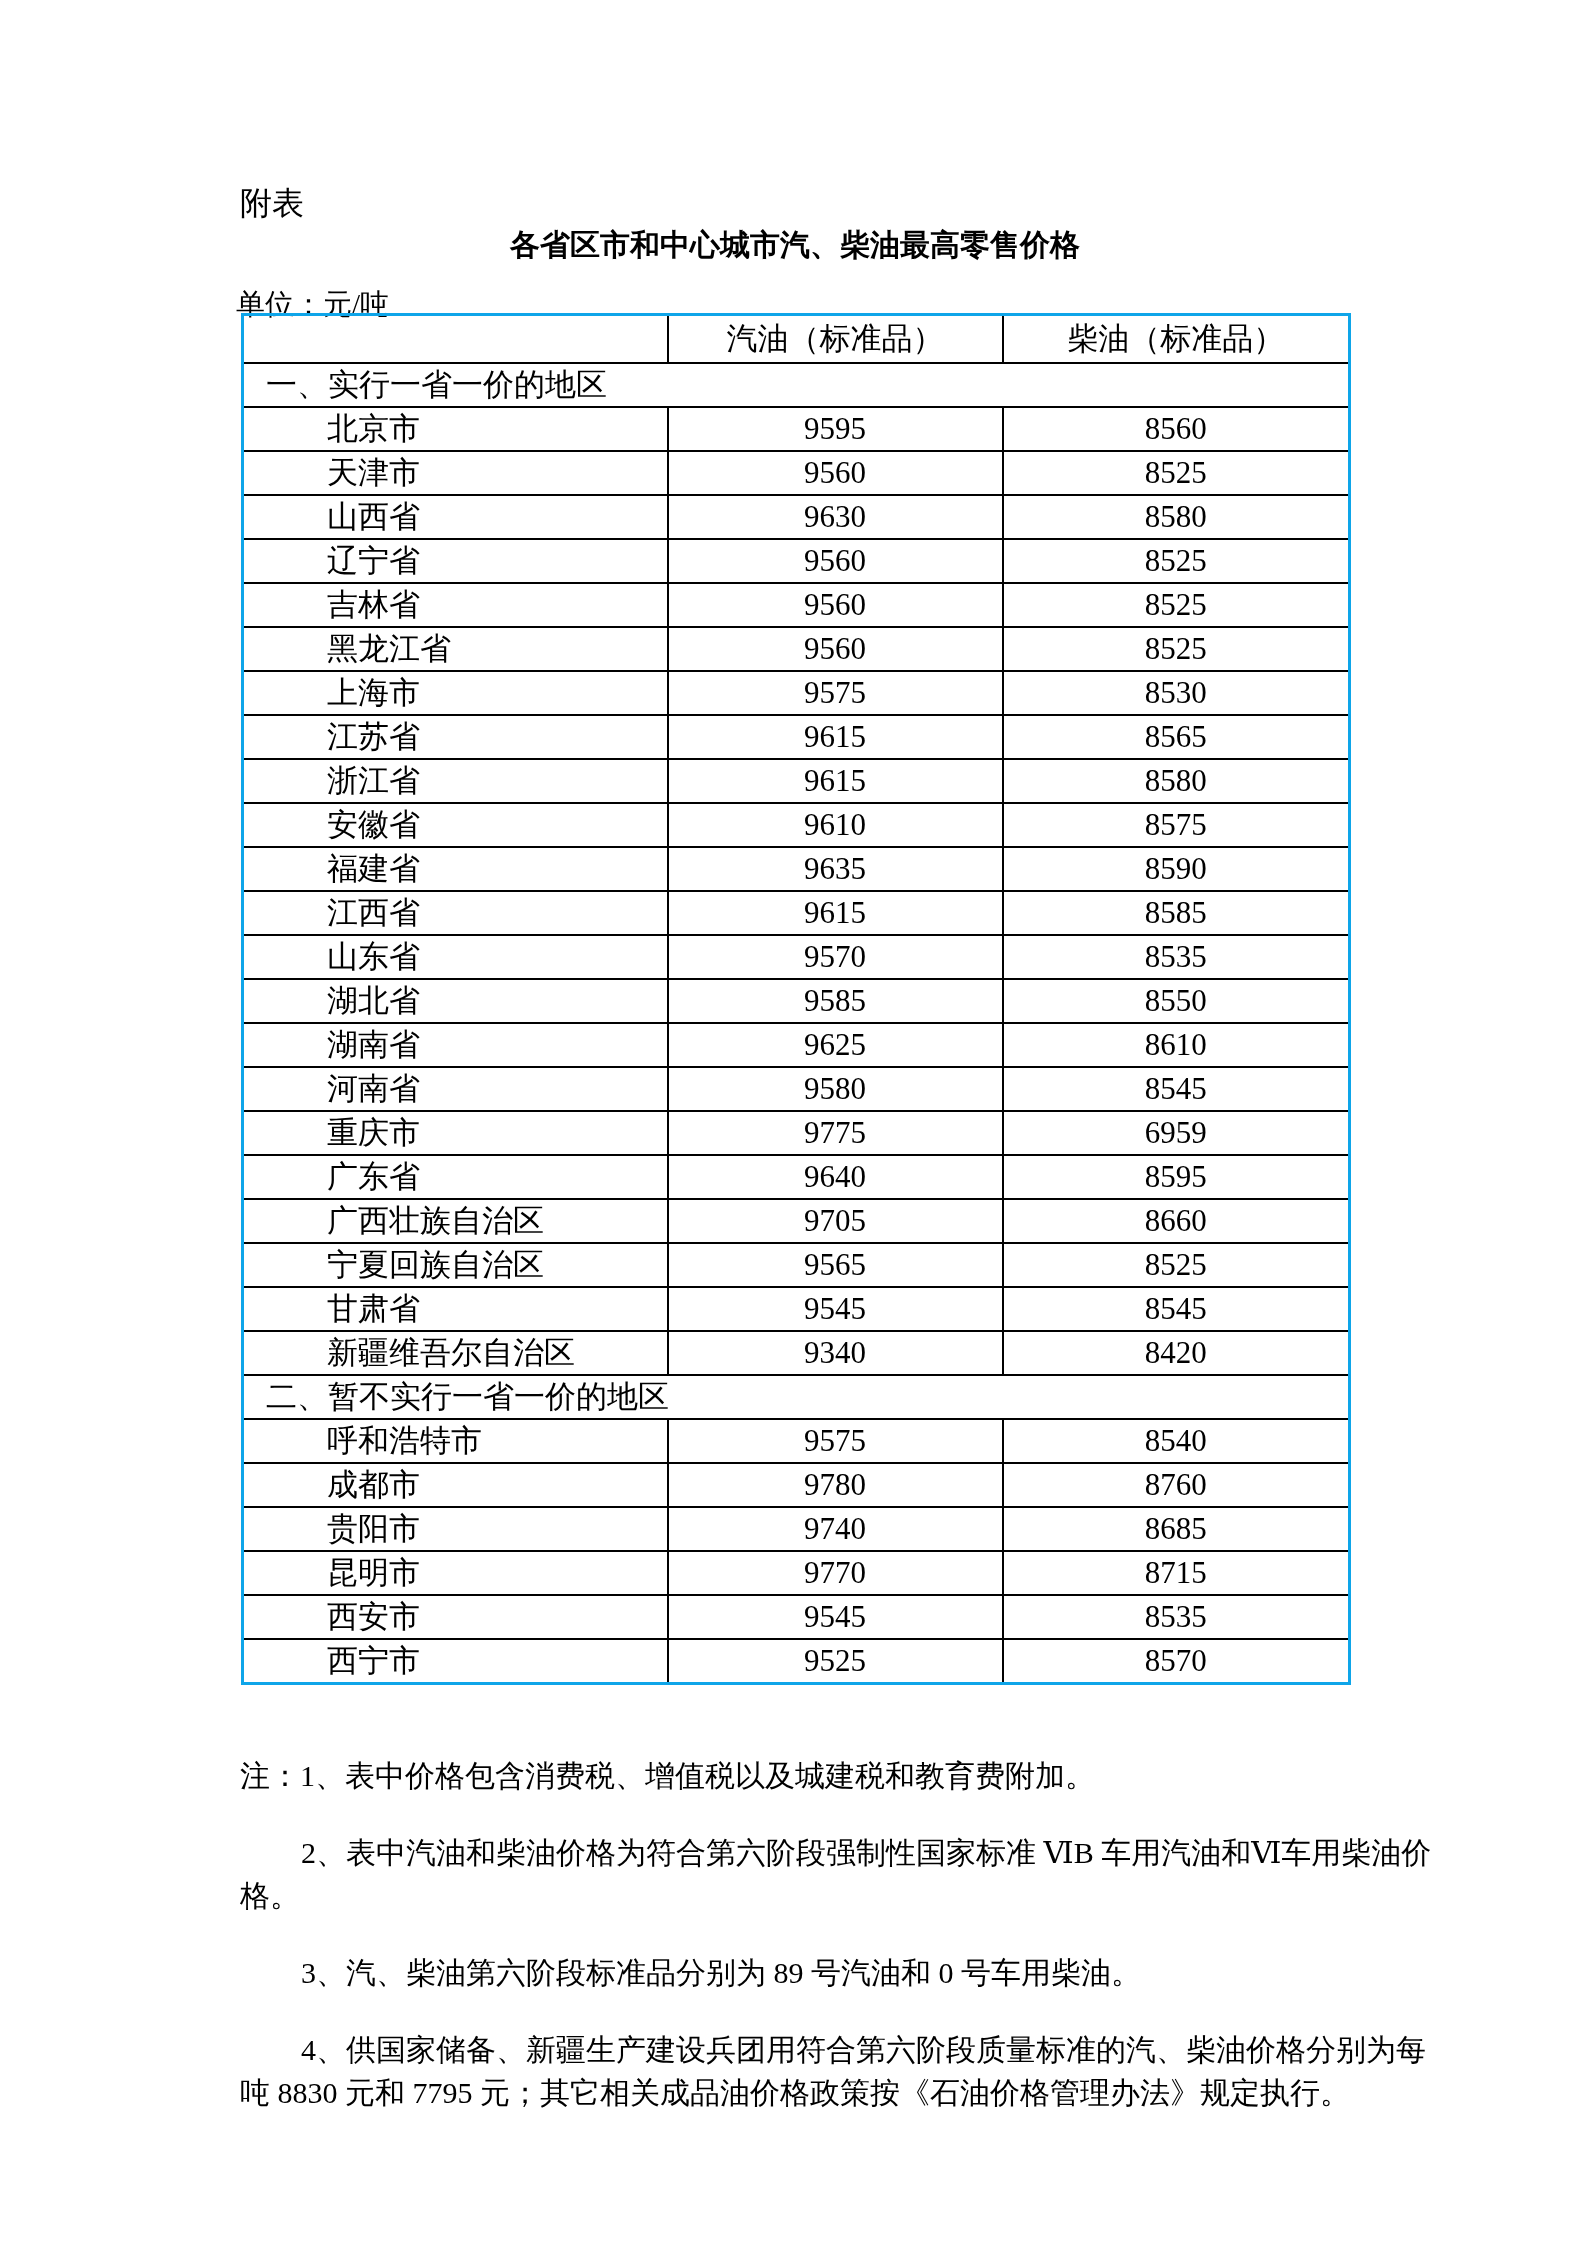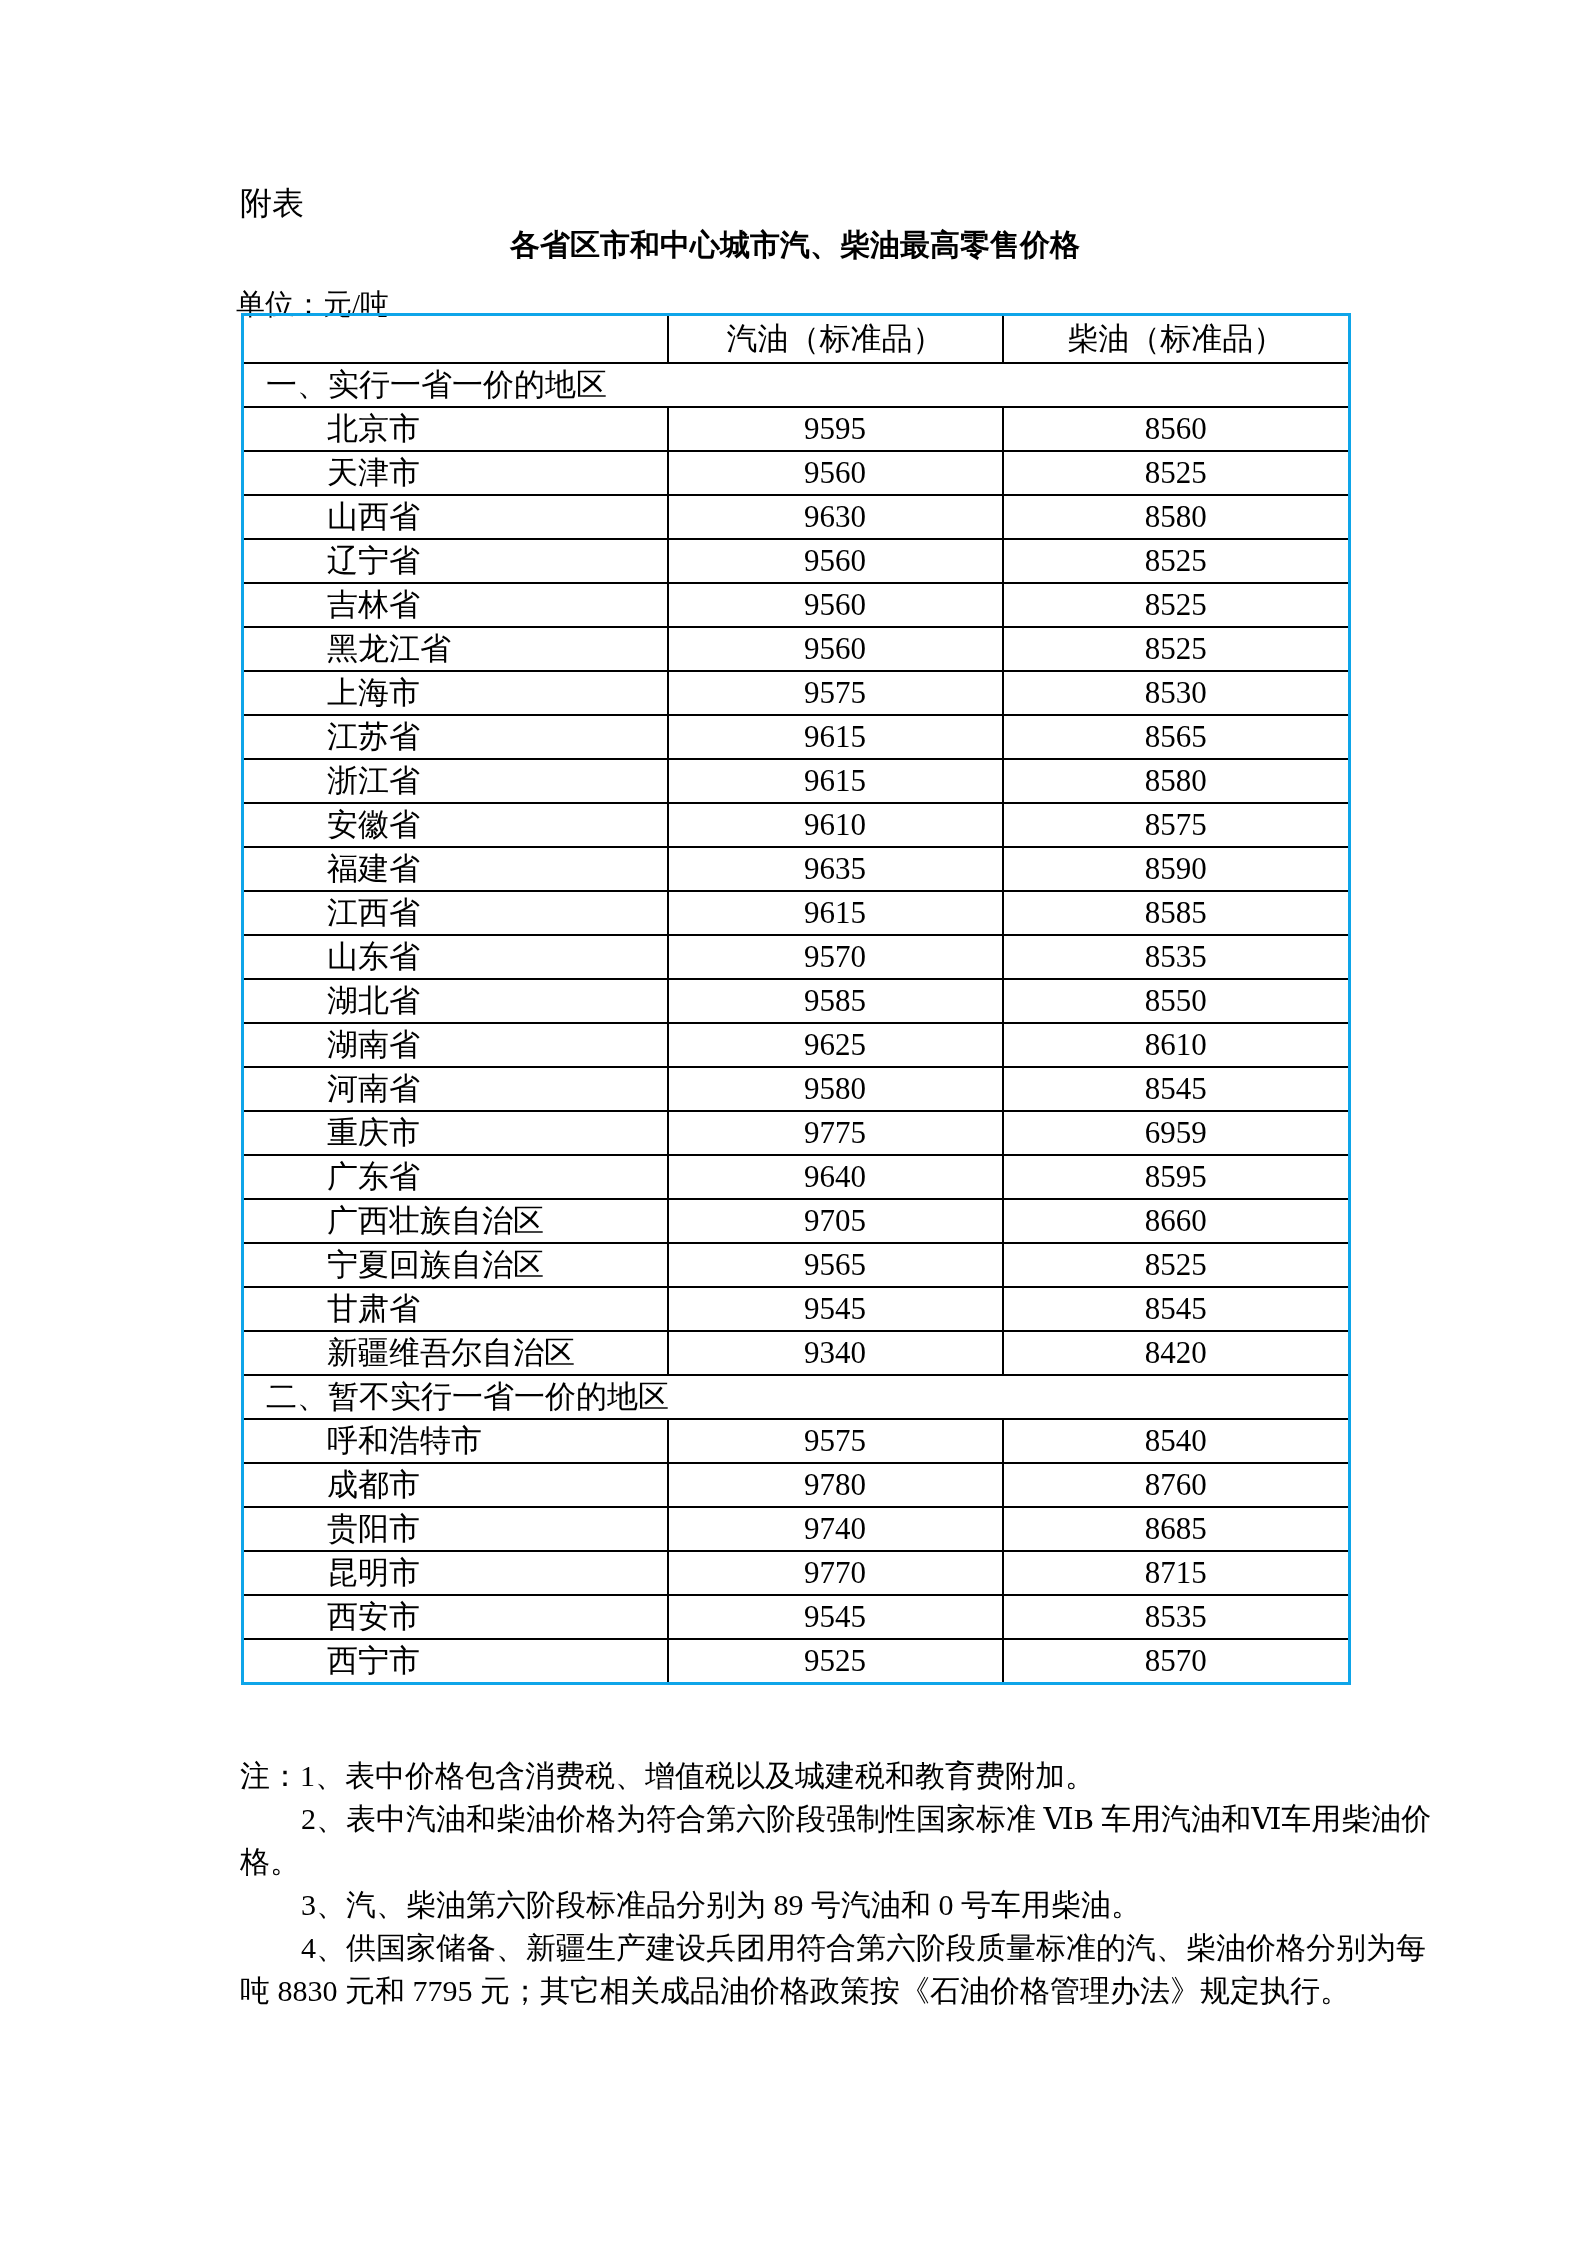--- a/index.html
+++ b/index.html
@@ -43,21 +43,21 @@
   tr.header-row th { height: 48px; text-align: center; }
   tr.section-row td { height: 42px; text-align: left; padding-left: 22px; }
   tr.data-row td { height: 44px; }
   td.region-cell { text-align: left; padding-left: 83px; }
   td.value-cell { text-align: center; }
   .notes {
     position: absolute; left: 240px; top: 1754px; width: 1118px;
     font-size: 30px; line-height: 43px;
   }
   .note-line { white-space: nowrap; }
-  .note-line.indent-1 { padding-left: 61px; }
+  .note-line.indent-1 { padding-left: 61px; margin-top: 34px; }
 </style>
 </head>
 <body>
 
 <div class="appendix-label">附表</div>
 
 <div class="doc-title">各省区市和中心城市汽、柴油最高零售价格</div>
 
 <div class="unit-line">单位：元/吨</div>
 

